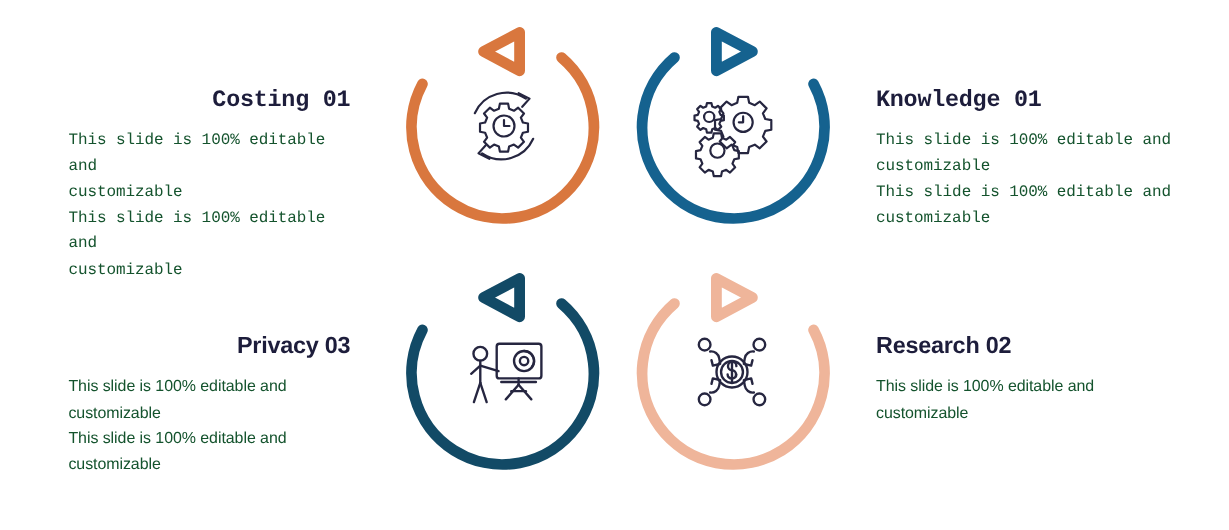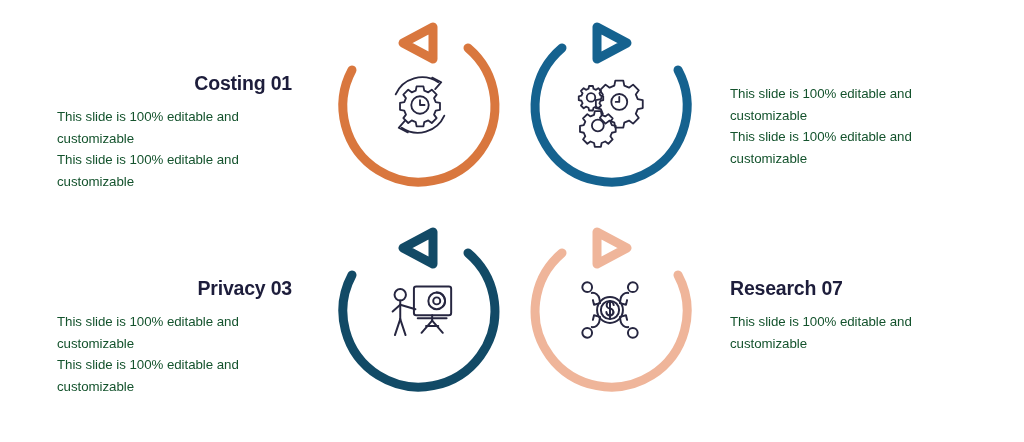--- a/index.html
+++ b/index.html
@@ -40,21 +40,21 @@
   .tb-body {
     margin-top: 11px;
     font-size: 13.3px;
     line-height: 21.5px;
     color: #14532d;
     letter-spacing: -0.05px;
   }
   .tb-body .ln { display: block; }
 
   
-  .row1 { top: 72px; }
+  .row1 { top: 72px; font-family: Liberation Mono, monospace; }
   .row2 { top: 277px; }
 
   
   .circle-unit {
     position: absolute;
     width: 176px;
     height: 186px;
   }
   .cu-1 { left: 332px; top: 8px;   }
   .cu-2 { left: 522px; top: 8px;   }
@@ -88,40 +88,41 @@
     <div class="tb-title">Costing 01</div>
     <div class="tb-body">
       <span class="ln">This slide is 100% editable and</span>
       <span class="ln">customizable</span>
       <span class="ln">This slide is 100% editable and</span>
       <span class="ln">customizable</span>
     </div>
   </div>
 
   <div class="text-block right row1">
+    <div class="tb-title">Knowledge 01</div>
     <div class="tb-body">
       <span class="ln">This slide is 100% editable and</span>
       <span class="ln">customizable</span>
       <span class="ln">This slide is 100% editable and</span>
       <span class="ln">customizable</span>
     </div>
   </div>
 
   <div class="text-block left row2">
     <div class="tb-title">Privacy 03</div>
     <div class="tb-body">
       <span class="ln">This slide is 100% editable and</span>
       <span class="ln">customizable</span>
       <span class="ln">This slide is 100% editable and</span>
       <span class="ln">customizable</span>
     </div>
   </div>
 
   <div class="text-block right row2">
-    <div class="tb-title">Research 07</div>
+    <div class="tb-title">Research 02</div>
     <div class="tb-body">
       <span class="ln">This slide is 100% editable and</span>
       <span class="ln">customizable</span>
     </div>
   </div>
 
   <div class="circle-unit cu-1">
     <svg class="ring" viewBox="0 0 176 186">
 
       <path d="M 20 62

